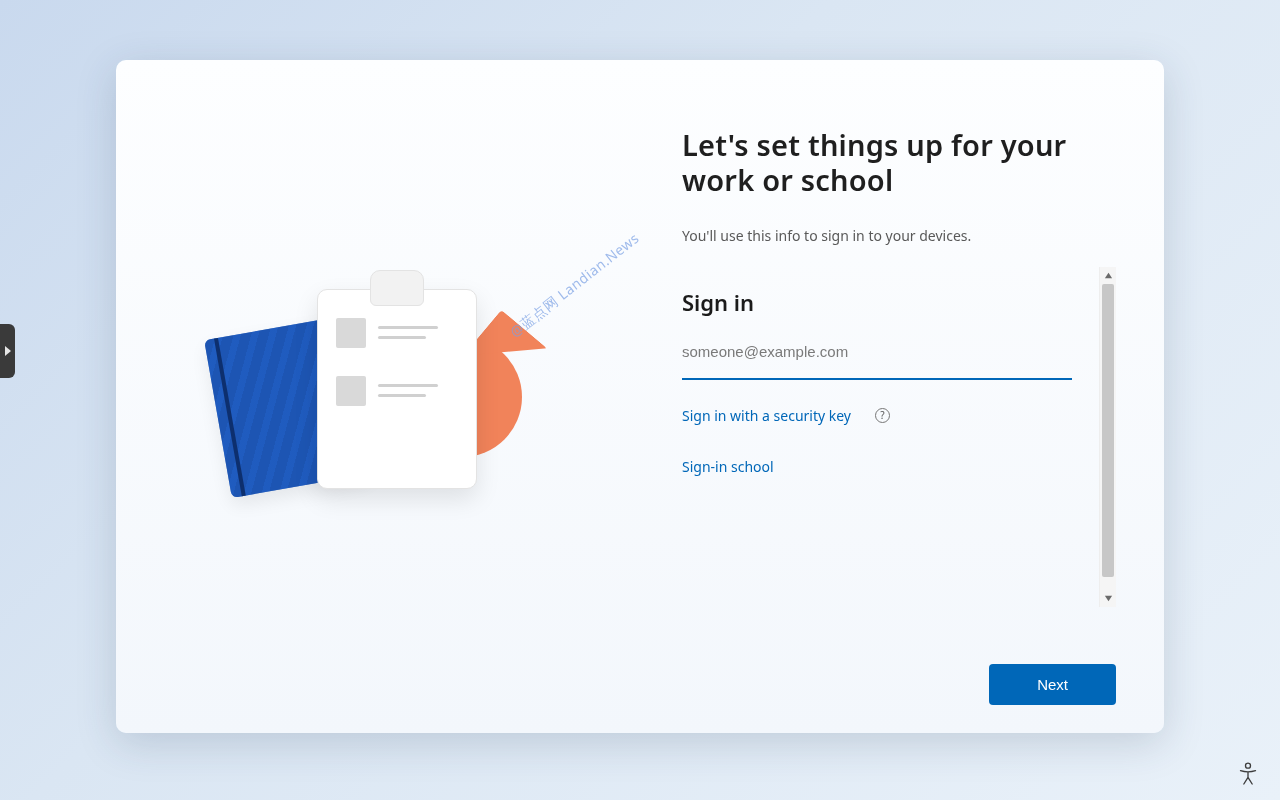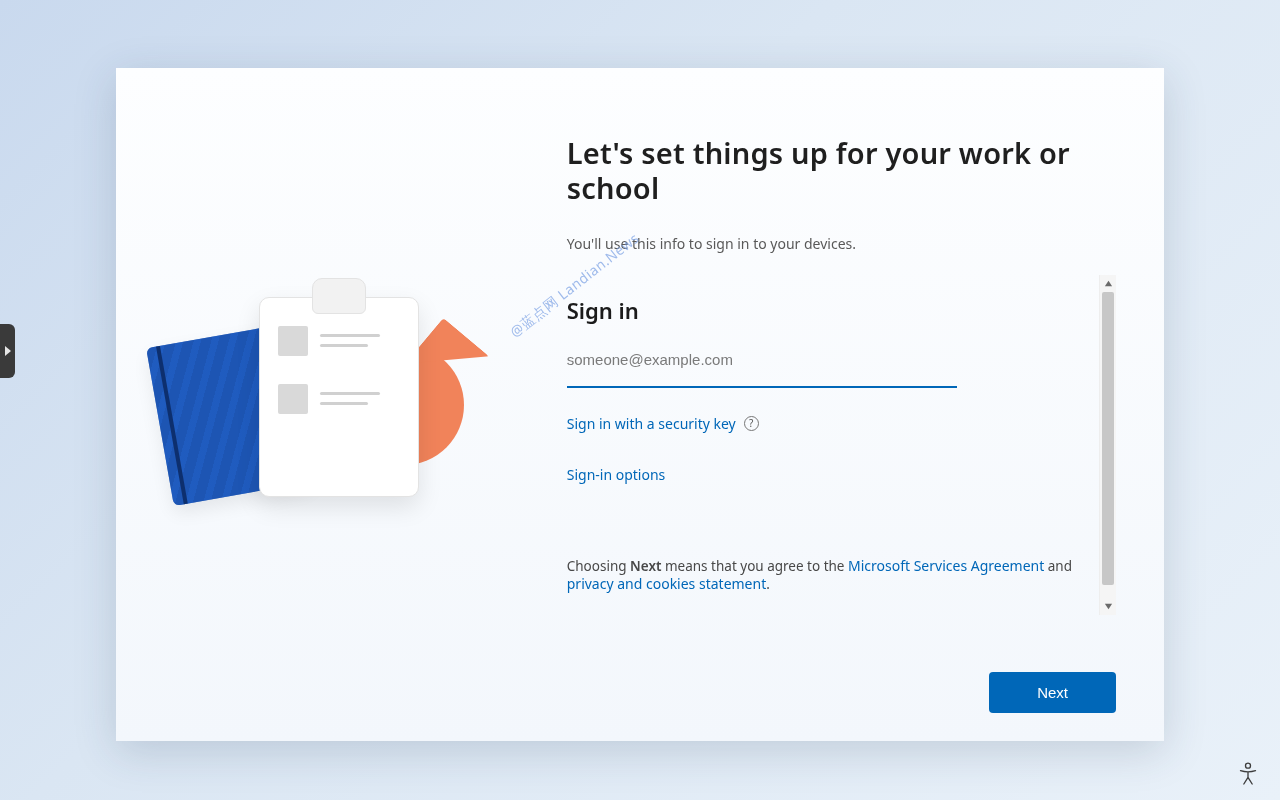--- a/index.html
+++ b/index.html
@@ -4,25 +4,25 @@
   <style>
     * { box-sizing: border-box; margin: 0; padding: 0; }
     html, body { width: 1280px; height: 800px; overflow: hidden; font-family: "Segoe UI", system-ui, sans-serif; }
     body {
       background: linear-gradient(135deg, #c9d9ee 0%, #dae6f3 40%, #e9f1f9 100%);
       position: relative;
     }
     .panel {
       position: absolute;
       left: 116px;
-      top: 68px;
+      top: 60px;
       width: 1048px;
       height: 673px;
       background: linear-gradient(180deg, #fdfeff 0%, #f3f7fc 100%);
-      border-radius: 0;
+      border-radius: 10px;
       box-shadow: 0 10px 40px rgba(40,60,90,0.18);
       display: flex;
     }
     .left-col {
       width: 48%;
       display: flex;
       align-items: center;
       justify-content: center;
     }
     .illustration { position: relative; width: 380px; height: 260px; }
@@ -103,21 +103,21 @@
     .brand-text { font-size: 17px; font-weight: 600; color: #5a5a5a; }
     .signin-heading { margin-top: 20px; font-size: 22px; font-weight: 600; color: #1b1b1b; }
     .email-input {
       width: 390px; max-width: 100%;
       border: none; border-bottom: 2px solid #0067b8;
       background: transparent; font-size: 15px; padding: 8px 0 18px;
       outline: none; margin-top: 18px; color: #333;
     }
     .email-input::placeholder { color: #7a7a7a; }
     .link { color: #0067b8; font-size: 14px; text-decoration: none; cursor: pointer; }
-    .sec-key-row { display: flex; align-items: center; gap: 8px; margin-top: 26px; }
+    .sec-key-row { display: flex; align-items: center; gap: 24px; margin-top: 26px; }
     .help-icon {
       width: 15px; height: 15px; border: 1px solid #777; border-radius: 50%;
       display: inline-flex; align-items: center; justify-content: center;
       font-size: 10px; color: #555;
     }
     .options { margin-top: 30px; }
     .agreement {
       margin-top: 72px; color: #484848; font-size: 13.5px; line-height: 1.35;
       white-space: nowrap;
     }
@@ -195,25 +195,22 @@
 
     <div class="signin-area">
       <div class="signin-content">
         <div class="signin-heading">Sign in</div>
         <input class="email-input" type="text" placeholder="someone@example.com" style="">
         <div class="sec-key-row">
           <a class="link">Sign in with a security key</a>
           <span class="help-icon">?</span>
         </div>
         <div class="options">
-          <a class="link">Sign-in options</a>
-        </div>
-        <p class="agreement">
-          <span>Choosing </span><strong>Next</strong><span> means that you agree to the </span><a class="link">Microsoft Services Agreement</a><span> and </span><br><a class="link">privacy and cookies statement</a><span>.</span>
-        </p>
+          <a class="link">Sign-in school</a>
+        </div>
       </div>
 
       <div class="scrollbar">
         <div class="sb-btn">
           <svg viewBox="0 0 10 10">
               <polygon points="5,2 9,8 1,8" fill="#6a6a6a"></polygon>
             </svg>
         </div>
         <div class="sb-track">
           <div class="sb-thumb"></div>

